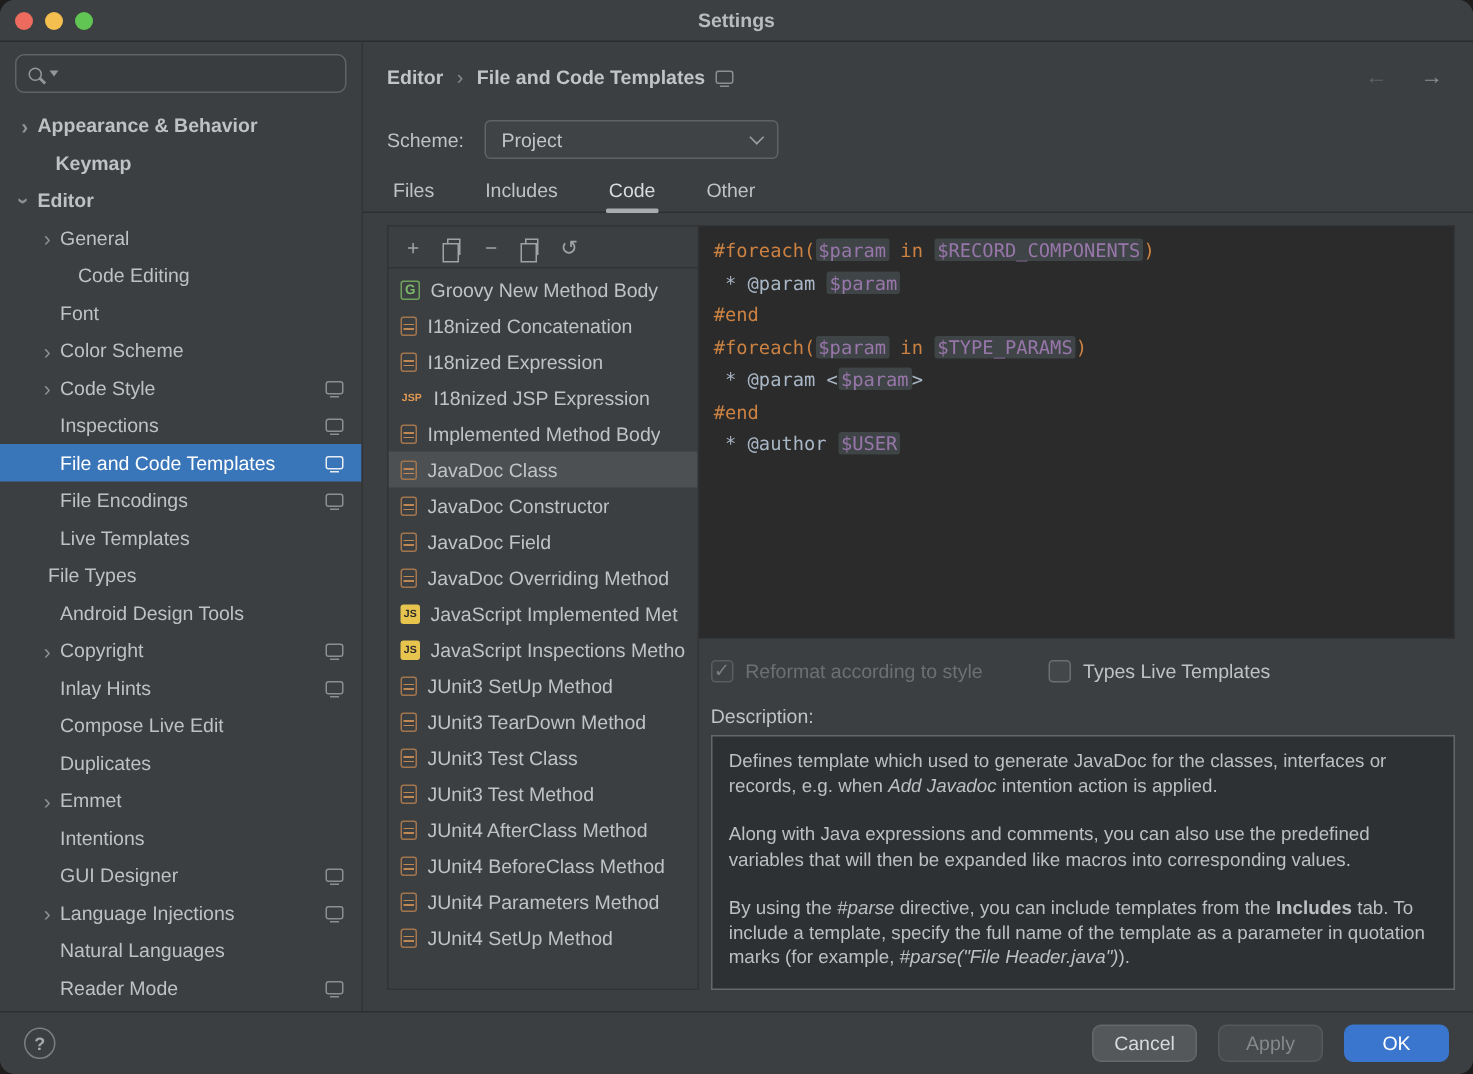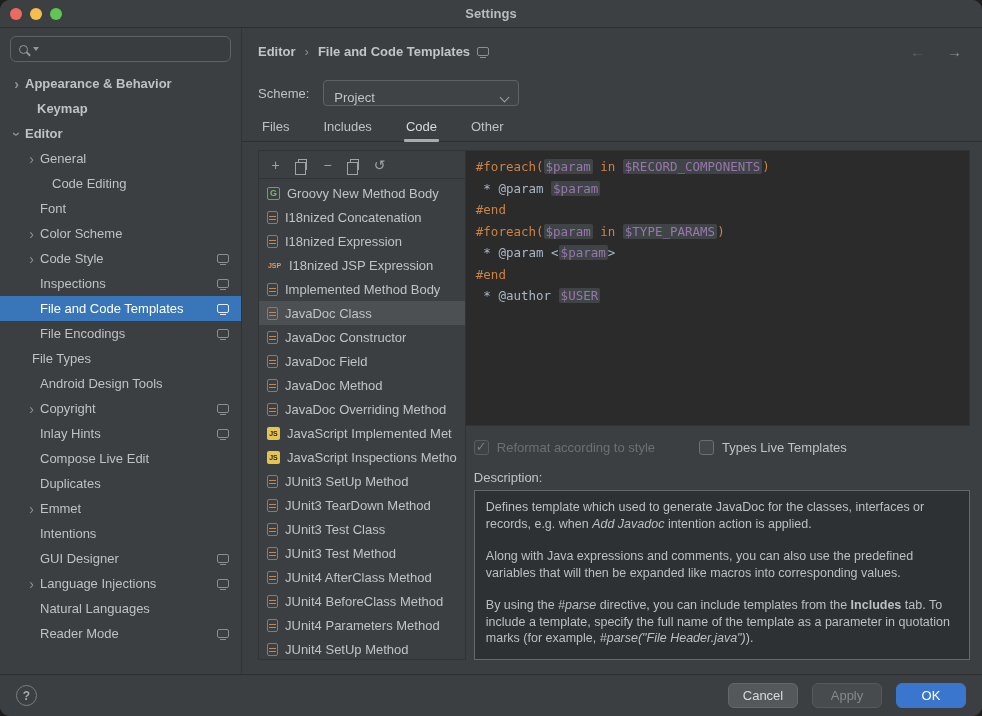--- a/index.html
+++ b/index.html
@@ -43,21 +43,21 @@
   
   .main{flex:1;display:flex;flex-direction:column;min-width:0;min-height:0;}
   .header-row{flex:0 0 46px;display:flex;align-items:center;padding:0 20px 0 16px;}
   .crumb{font-weight:bold;color:#c2c4c6;}
   .crumb-sep{margin:0 9px;color:#8a8d8f;}
   .nav-arrows{margin-left:auto;display:flex;gap:22px;font-size:15px;}
   .arrow.back{color:#5e6264;}
   .arrow.fwd{color:#8e9194;}
 
   .scheme-row{flex:0 0 38px;display:flex;align-items:center;padding:0 16px;gap:14px;}
-  .combo{width:196px;height:26px;border:1px solid #5f6365;border-radius:4px;background:#3f4345;display:flex;align-items:flex-end;padding:0 10px;}
+  .combo{width:196px;height:26px;border:1px solid #5f6365;border-radius:4px;background:#3f4345;display:flex;align-items:center;padding:0 10px;}
   .combo-value{flex:1;color:#c2c4c6;}
   .combo-chevron{width:7px;height:7px;border-right:1.5px solid #9ea1a3;border-bottom:1.5px solid #9ea1a3;transform:rotate(45deg);margin-bottom:4px;flex:none;}
 
   .tabs{flex:0 0 30px;display:flex;align-items:stretch;gap:30px;padding:0 18px;border-bottom:1px solid #2c2e30;}
   .tab{position:relative;display:flex;align-items:center;padding:0 2px;color:#bfc1c3;}
   .tab.selected .tab-label{color:#d8dadc;}
   .tab.selected::after{content:'';position:absolute;left:0;right:0;bottom:-1px;height:3px;background:#a9acae;border-radius:1px;}
 
   .content{flex:1;display:flex;margin:8px 12px 14px 16px;min-height:0;}
 
@@ -169,20 +169,24 @@
           <div class="tree-row selected" style="padding-left: 23px;">
             <span class="chevron"></span>
             <span class="tree-label">File and Code Templates</span>
             <span class="screen-icon"></span>
           </div>
           <div class="tree-row" style="padding-left: 23px;">
             <span class="chevron"></span>
             <span class="tree-label">File Encodings</span>
             <span class="screen-icon"></span>
           </div>
+          <div class="tree-row" style="padding-left: 23px;">
+            <span class="chevron"></span>
+            <span class="tree-label">Live Templates</span>
+          </div>
           <div class="tree-row" style="padding-left: 15px;">
             <span class="chevron"></span>
             <span class="tree-label">File Types</span>
           </div>
           <div class="tree-row" style="padding-left: 23px;">
             <span class="chevron"></span>
             <span class="tree-label">Android Design Tools</span>
           </div>
           <div class="tree-row" style="padding-left: 23px;">
             <span class="chevron">›</span>
@@ -308,24 +312,20 @@
               <div class="list-row">
                 <span class="licon icon-template"></span>
                 <span class="list-label">JavaDoc Constructor</span>
               </div>
               <div class="list-row">
                 <span class="licon icon-template"></span>
                 <span class="list-label">JavaDoc Field</span>
               </div>
               <div class="list-row">
                 <span class="licon icon-template"></span>
-                <span class="list-label">JavaDoc Method</span>
-              </div>
-              <div class="list-row">
-                <span class="licon icon-template"></span>
                 <span class="list-label">JavaDoc Overriding Method</span>
               </div>
               <div class="list-row">
                 <span class="licon icon-js">JS</span>
                 <span class="list-label">JavaScript Implemented Met</span>
               </div>
               <div class="list-row">
                 <span class="licon icon-js">JS</span>
                 <span class="list-label">JavaScript Inspections Metho</span>
               </div>

